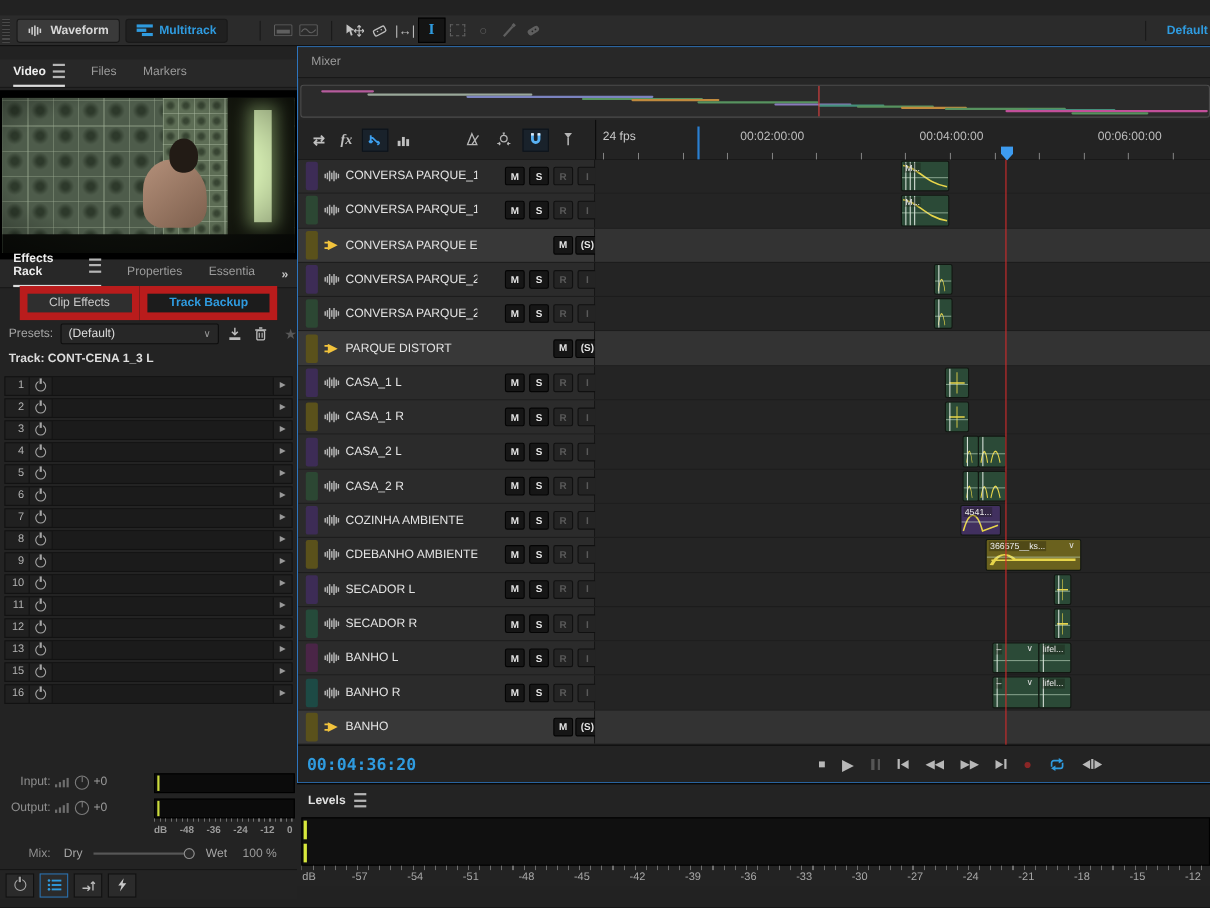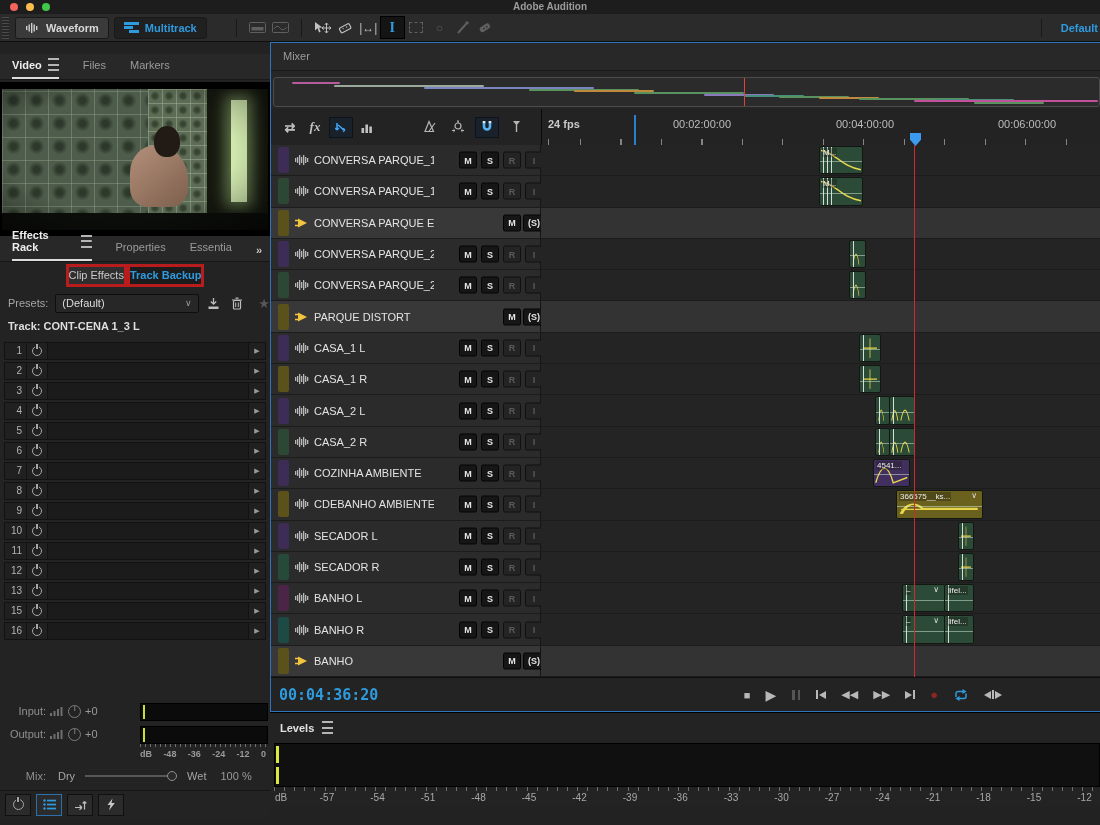--- a/index.html
+++ b/index.html
@@ -53,21 +53,21 @@
     background-size:14px 14px,auto,auto;}
   .photo .darkcol{position:absolute;left:77%;top:0;right:0;bottom:0;background:#15180f;}
   .photo .light{position:absolute;left:86%;top:8%;width:6%;bottom:20%;background:#cfe6ad;box-shadow:0 0 14px 6px rgba(190,230,150,.45);}
   .photo .torso{position:absolute;left:48%;top:40%;width:22%;height:44%;background:linear-gradient(140deg,#b4907a,#7d5f4d);border-radius:45% 55% 30% 30%;}
   .photo .head{position:absolute;left:57%;top:26%;width:10%;height:22%;background:#221b15;border-radius:50% 50% 45% 45%;}
   .photo .floor{position:absolute;left:0;right:0;bottom:0;height:12%;background:#0c0e0a;}
   .photo .vign{position:absolute;inset:0;background:radial-gradient(ellipse at 45% 45%,transparent 55%,rgba(0,0,0,.5));}
 
   #fx-tabs{top:182px;}
   #sub-tabs{position:absolute;left:0;top:208px;width:270px;height:26px;display:flex;align-items:center;justify-content:center;}
-  .seg-btn{height:17px;line-height:17px;padding:0 0;border:3px solid #b91c1c;background:#2f2f2f;color:#c9c9c9;}
+  .seg-btn{height:17px;line-height:17px;padding:0 20px;border:7px solid #b91c1c;background:#2f2f2f;color:#c9c9c9;}
   .seg-btn.active{background:#1c1c1c;color:#2f9bdf;font-weight:bold;}
 
   #presets-row{position:absolute;left:0;top:236px;width:270px;height:26px;display:flex;align-items:center;padding-left:8px;gap:7px;box-sizing:border-box;}
   #presets-row .plabel{color:#a5a5a5;}
   .select{width:142px;height:17px;background:#272727;border:1px solid #0e0e0e;border-radius:2px;
           display:flex;align-items:center;padding:0 6px;color:#dcdcdc;}
   .select .cv{margin-left:auto;color:#9a9a9a;font-size:9px;}
   .icon-btn{display:flex;align-items:center;justify-content:center;width:18px;height:18px;color:#bdbdbd;}
   .star{color:#585858;font-size:13px;margin-left:6px;}
 
@@ -112,21 +112,21 @@
   .seg{position:absolute;height:2px;border-radius:1px;}
   #nav-playhead{position:absolute;top:0;bottom:0;width:1px;background:#e04040;}
 
   #ruler-row{position:absolute;left:0;top:66px;right:0;height:36px;border-bottom:1px solid #0b0b0b;background:#232323;}
   .etools{position:absolute;left:0;top:0;width:270px;height:36px;display:flex;align-items:center;padding-left:8px;gap:3px;box-sizing:border-box;}
   .eico{width:22px;height:19px;display:flex;align-items:center;justify-content:center;color:#c0c0c0;font-size:13px;font-weight:bold;}
   .eico.selbox{background:#19222b;border:1px solid #0d131a;}
   .fxg{font-family:"Liberation Serif",serif;font-style:italic;font-size:13px;}
   .rgroup{margin-left:auto;margin-right:14px;display:flex;gap:6px;}
   .ruler{position:absolute;left:270px;top:0;right:0;height:36px;border-left:1px solid #0b0b0b;}
-  .fps{position:absolute;left:6px;top:9px;color:#c9c9c9;font-weight:bold;}
+  .fps{position:absolute;left:6px;top:9px;color:#c9c9c9;}
   .rlabel{position:absolute;top:9px;transform:translateX(-50%);color:#bdbdbd;}
   .rticks{position:absolute;left:0;right:0;bottom:0;height:6px;
           background:repeating-linear-gradient(90deg,#858585 0 1px,transparent 1px 40.5px);background-position:38px 0;}
   #ruler-bluetick{position:absolute;top:6px;width:2px;height:30px;background:#2a7fd0;}
   #ph-marker{position:absolute;bottom:-1px;width:11px;height:13px;background:#3d9bef;
              clip-path:polygon(0 0,100% 0,100% 52%,50% 100%,0 52%);z-index:6;}
 
   #tracks{position:absolute;left:0;top:102px;right:0;bottom:34px;overflow:hidden;}
   .trk{display:flex;height:31.3px;box-sizing:border-box;border-bottom:1px solid #1c1c1c;}
   .trk-head{position:relative;width:270px;display:flex;align-items:center;gap:5px;background:#2b2b2b;
@@ -174,26 +174,20 @@
 
   
   #statusbar{position:absolute;left:0;top:806px;width:1100px;height:19px;background:#2e2e2e;border-top:1px solid #151515;
              display:flex;align-items:center;padding-left:8px;color:#cacaca;box-sizing:border-box;}
 </style>
 </head>
 <body>
 
 <div id="app">
 
-  <div id="titlebar">
-    <span class="tl" style="left:10px;background:#f4645c"></span>
-    <span class="tl" style="left:26px;background:#f9bd4e"></span>
-    <span class="tl" style="left:42px;background:#41c64a"></span>
-    <span class="title">Adobe Audition</span>
-  </div>
 
   <div id="toolbar">
     <span class="grip"></span>
     <span class="mode-btn">
       <svg width="15" height="10" viewBox="0 0 15 10">
           <rect x="1" y="3" width="1.4" height="4" fill="#d0d0d0"></rect>
           <rect x="3.5" y="1.5" width="1.4" height="7" fill="#d0d0d0"></rect>
           <rect x="6" y="0" width="1.4" height="10" fill="#d0d0d0"></rect>
           <rect x="8.5" y="1.5" width="1.4" height="7" fill="#d0d0d0"></rect>
           <rect x="11" y="3" width="1.4" height="4" fill="#d0d0d0"></rect>

